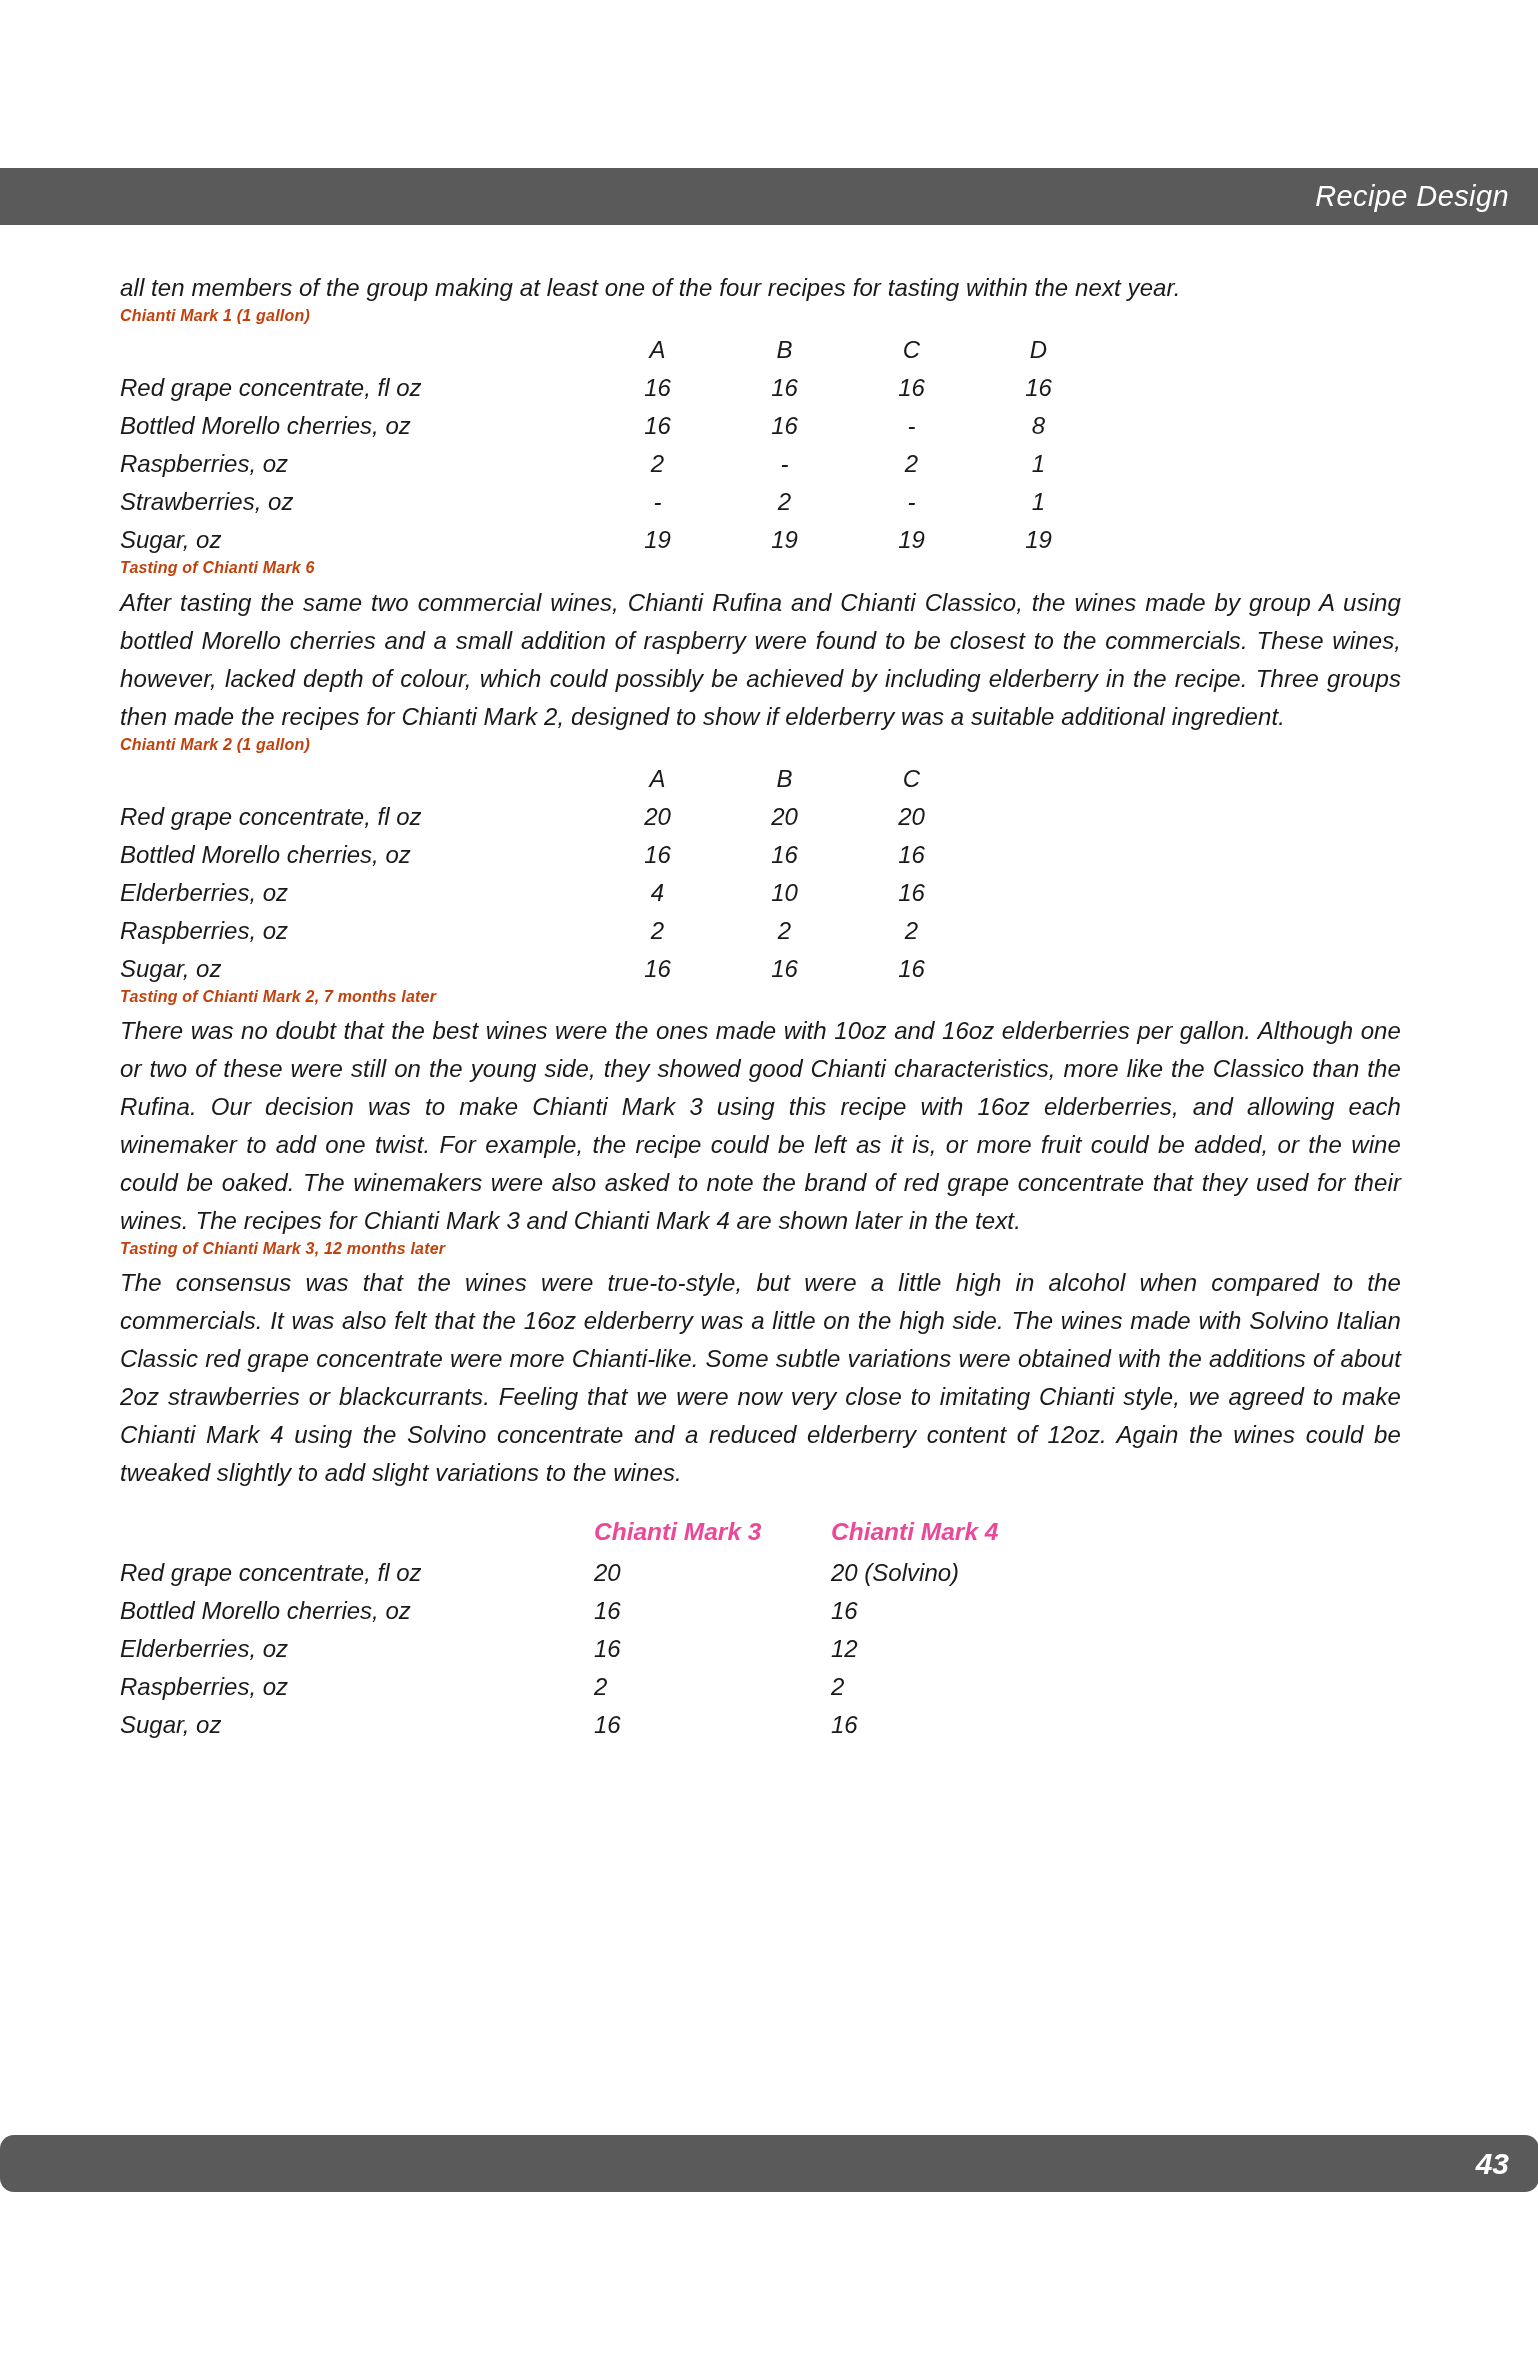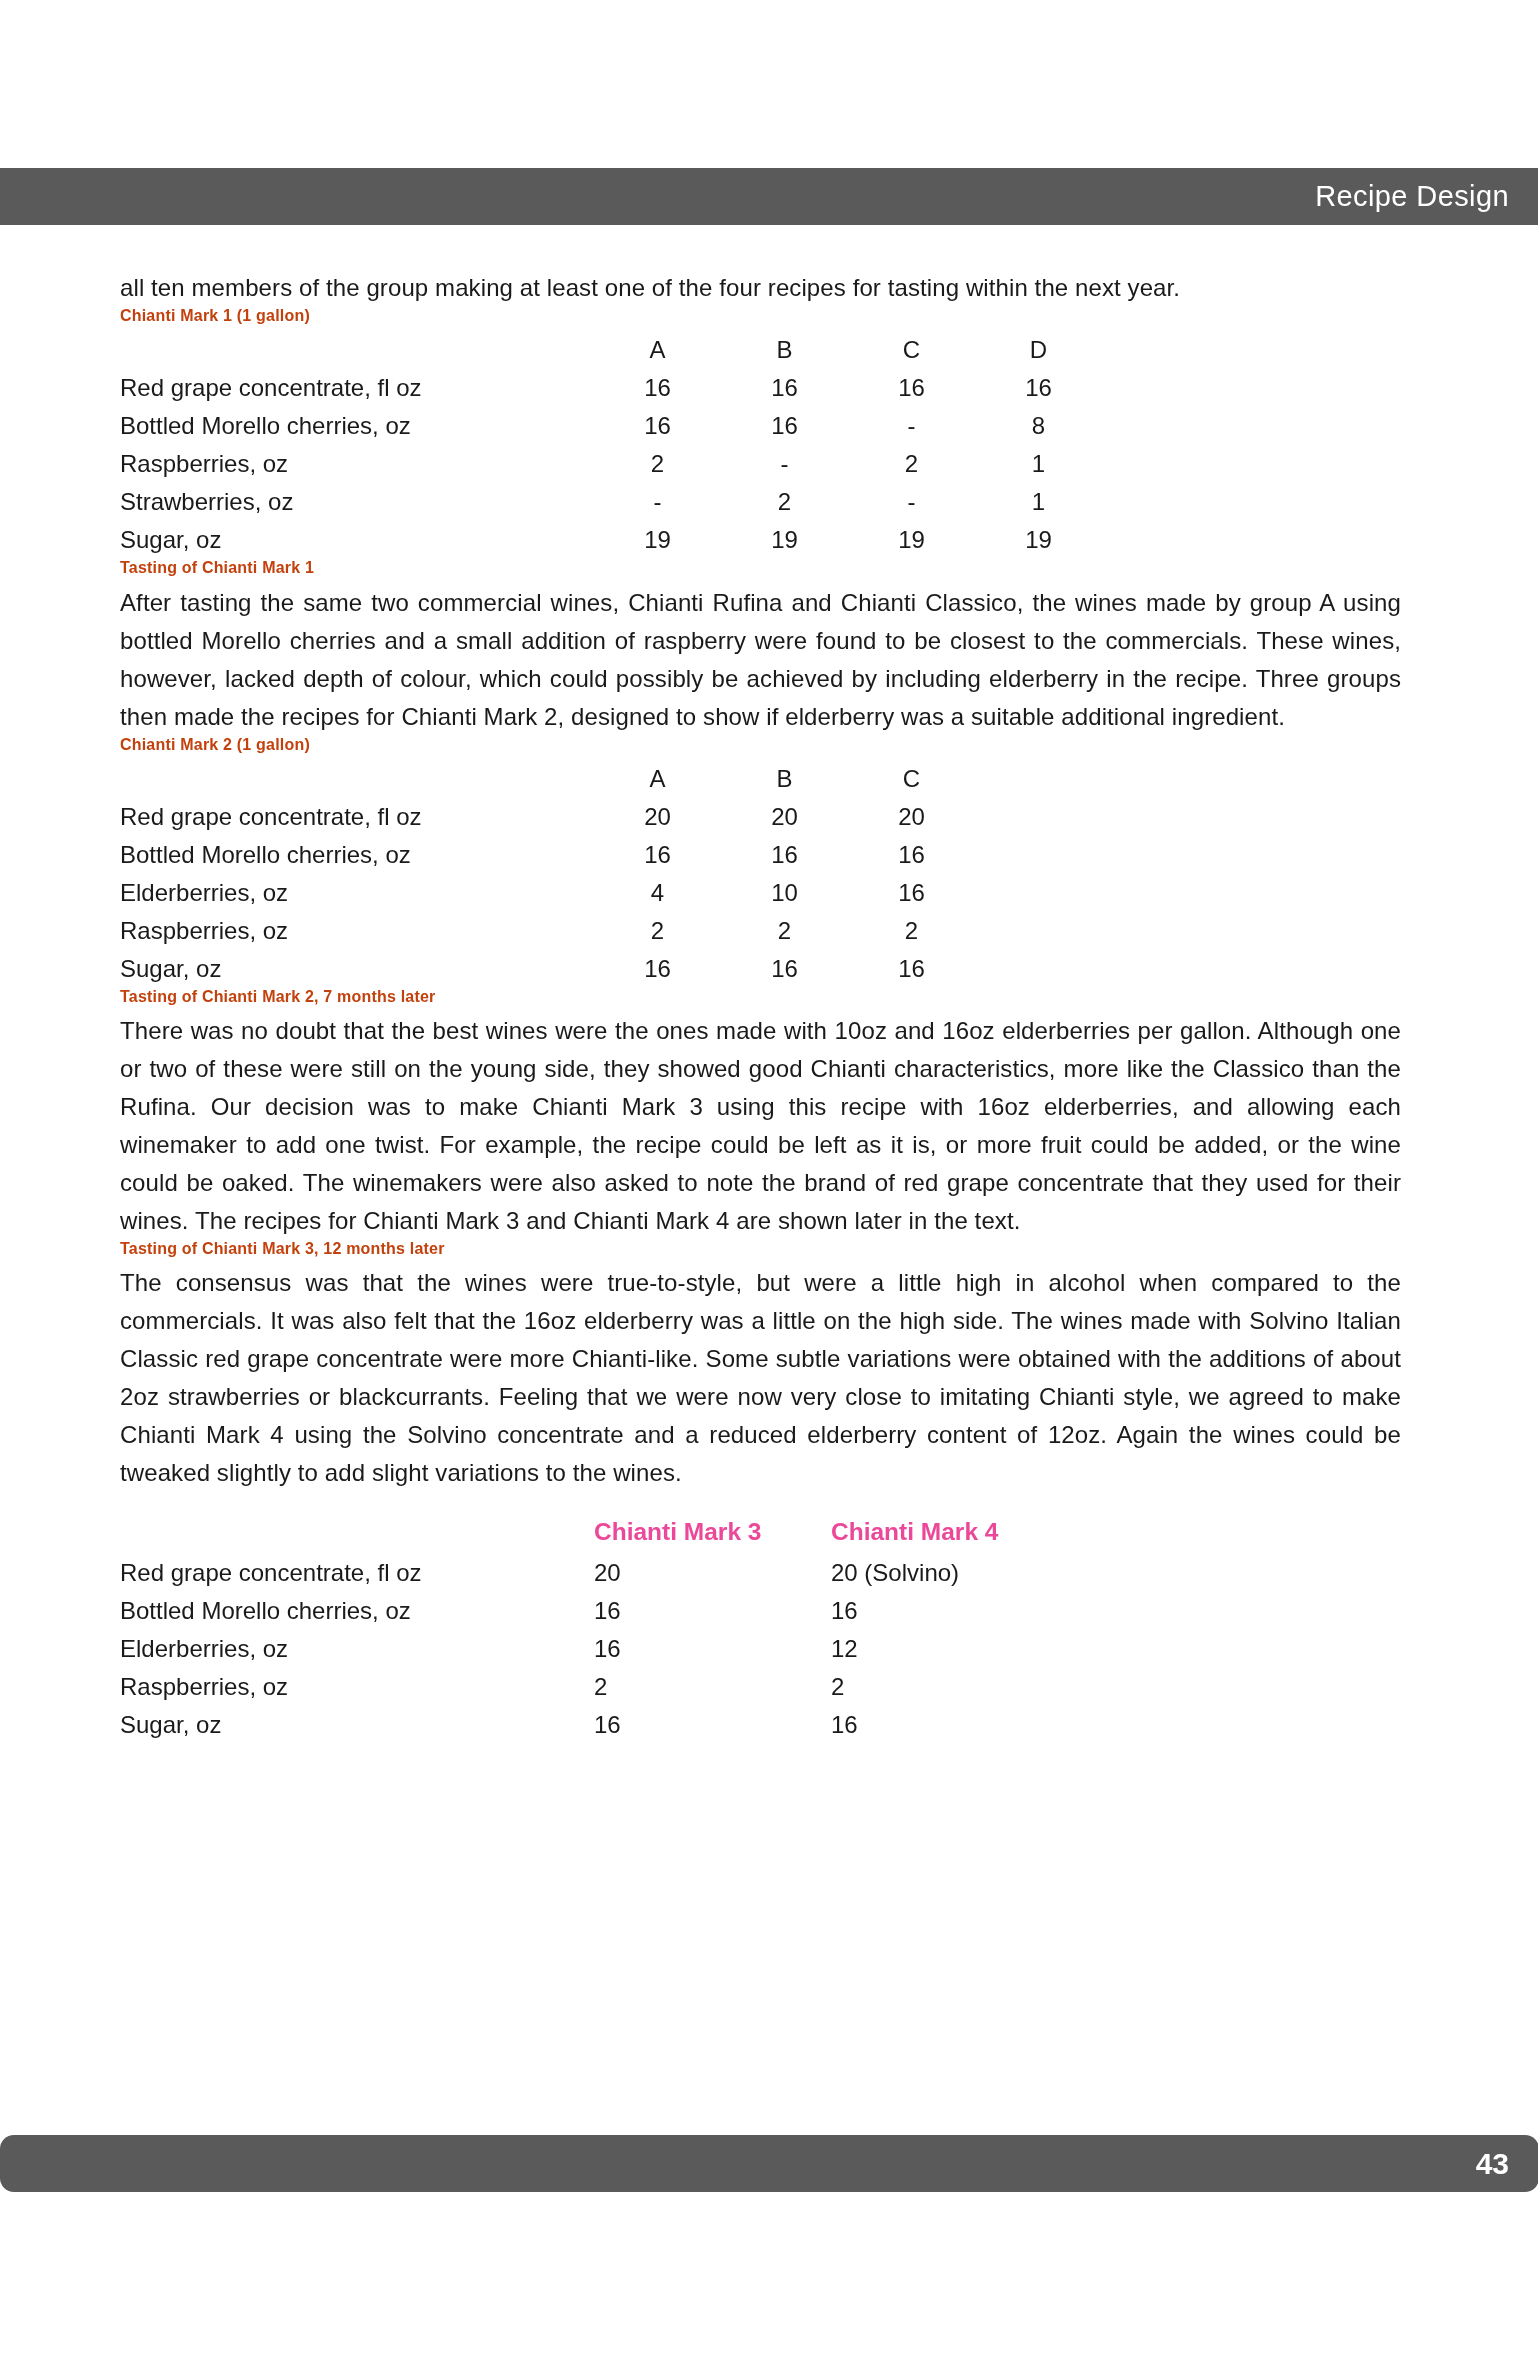--- a/index.html
+++ b/index.html
@@ -13,20 +13,21 @@
     font-family: "Liberation Sans", sans-serif;
     color: #1a1a1a;
     position: relative;
     overflow: hidden;
   }
   .page {
     position: relative;
     width: 1539px;
     height: 2377px;
     background: #ffffff;
+    font-style: italic;
   }
 
   
   .header-bar {
     position: absolute;
     top: 168px;
     left: 0;
     width: 1539px;
     height: 57px;
     background: #5a5a5a;
@@ -216,21 +217,21 @@
         <tr>
           <td class="ingredient-cell">Sugar, oz</td>
           <td class="value-cell">19</td>
           <td class="value-cell">19</td>
           <td class="value-cell">19</td>
           <td class="value-cell">19</td>
         </tr>
       </tbody>
     </table>
 
-    <h2 class="section-heading heading-block">Tasting of Chianti Mark 1</h2>
+    <h2 class="section-heading heading-block">Tasting of Chianti Mark 6</h2>
     <p class="body-text para-block">After tasting the same two commercial wines, Chianti Rufina and Chianti Classico, the wines made by group A using bottled Morello cherries and a small addition of raspberry were found to be closest to the commercials. These wines, however, lacked depth of colour, which could possibly be achieved by including elderberry in the recipe. Three groups then made the recipes for Chianti Mark 2, designed to show if elderberry was a suitable additional ingredient.</p>
 
     <h2 class="section-heading heading-block">Chianti Mark 2 (1 gallon)</h2>
 
     <table class="recipe-table table-block">
       <thead>
         <tr>
           <th class="ingredient-cell"></th>
           <th class="value-head">A</th>
           <th class="value-head">B</th>

